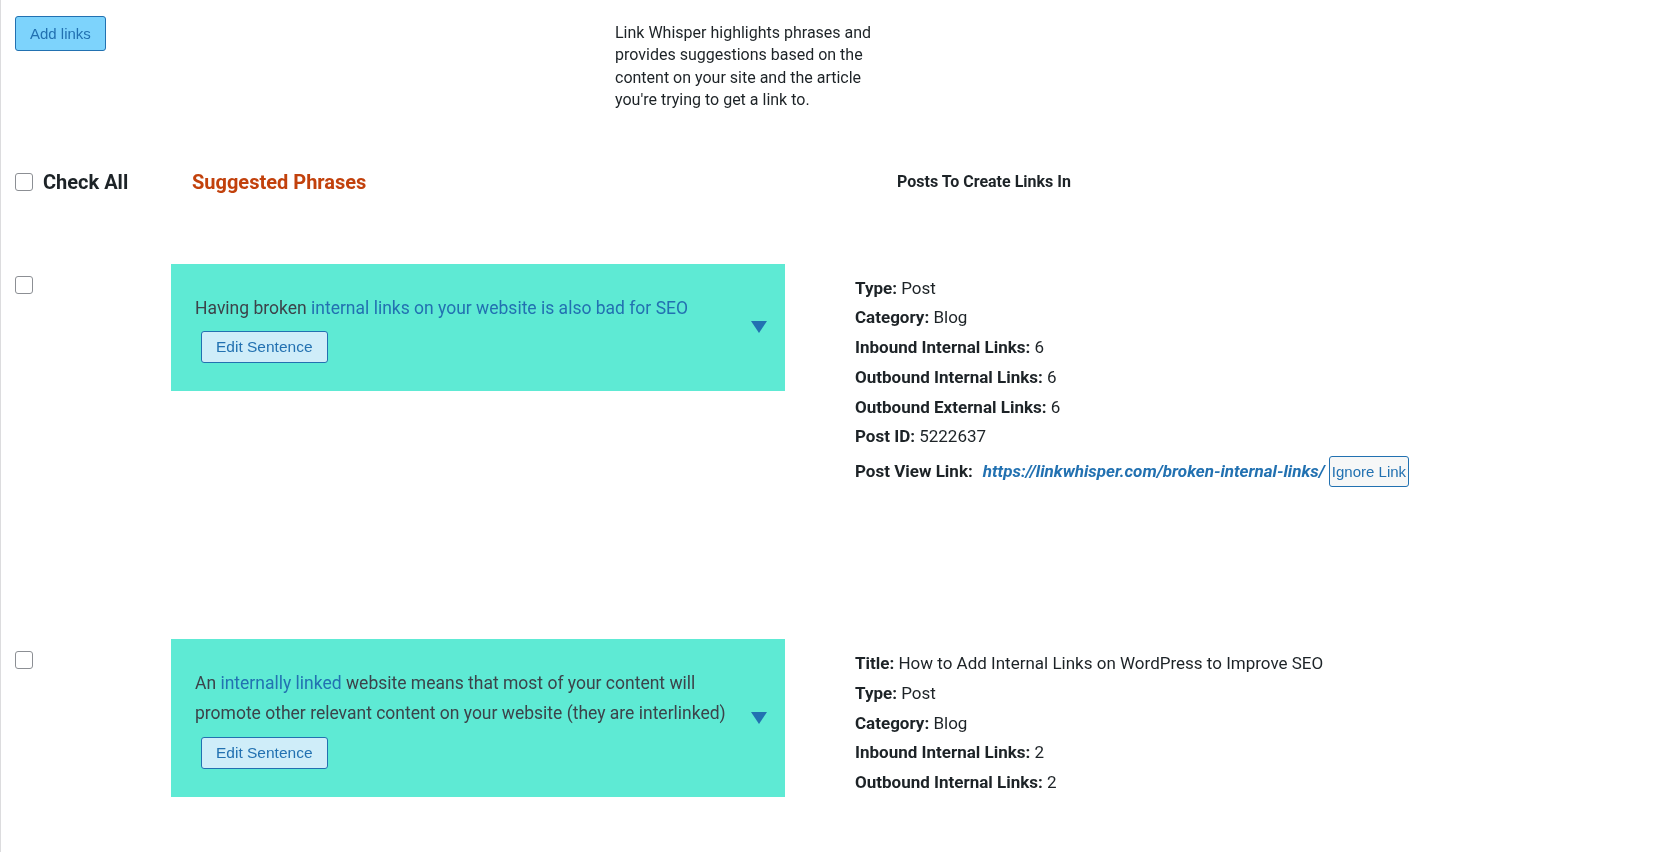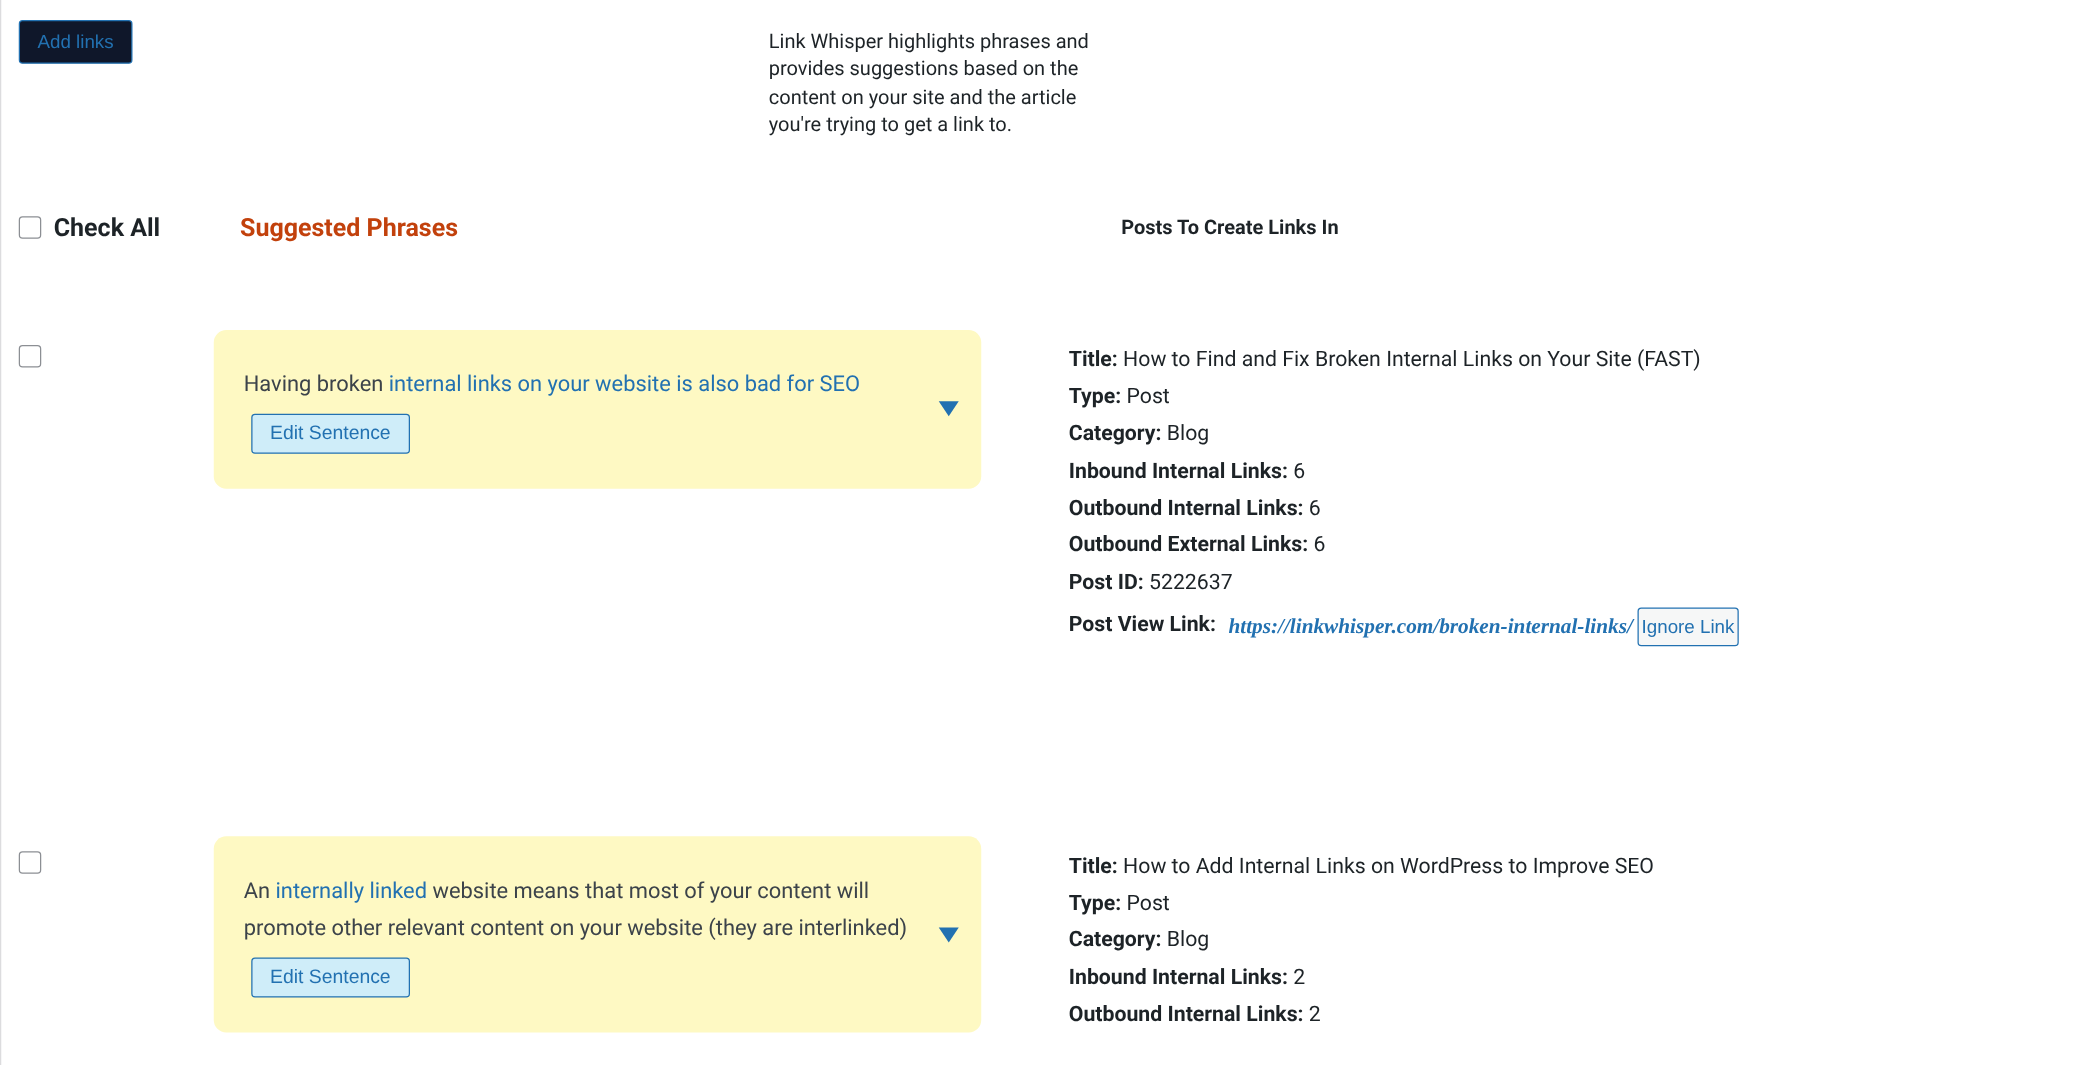--- a/index.html
+++ b/index.html
@@ -23,21 +23,21 @@
     padding: 4px 8px;
     font-size: 15px;
     color: #2c3338;
     width: 196px;
     height: 32px;
   }
   .add-links-btn {
     margin-top: 16px;
     border: 1px solid #2271b1;
     color: #2271b1;
-    background: #0f172a;
+    background: #7dd3fc;
     padding: 8px 14px;
     font-size: 15px;
     border-radius: 3px;
     cursor: pointer;
     font-weight: 500;
   }
   .help-text {
     color: #1d2327;
     font-size: 16px;
     line-height: 1.4;
@@ -62,22 +62,22 @@
   }
   .check-all-label { font-size: 20px; font-weight: 700; color:#1d2327; }
   .col-sugg-header { font-size: 20px; font-weight:700; color:#c2410c; width: 684px;}
   .col-posts-header { font-size: 16px; font-weight:700; color:#1d2327; }
   .rows { margin-top: 70px; }
   .row { display:flex; margin-bottom: 152px; }
   .row2 { margin-bottom: 0; }
   .rowchk-col { width: 156px; padding-top: 12px;}
   .sugg-col { width: 614px; }
   .sugg-card {
-    background: #fef9c3;
-    border-radius: 10px;
+    background: #5eead4;
+    border-radius: 0;
     padding: 30px 58px 28px 24px;
     position: relative;
     font-size: 17.5px;
     line-height: 1.7;
     color:#3c434a;
   }
   .sugg-text-dark { color:#3c434a; }
   .sugg-text-link { color:#2271b1; }
   .edit-sent-btn {
     display:inline-block;
@@ -107,21 +107,20 @@
   .meta b { font-weight:700; }
   .link-row { display:flex; align-items:center; flex-wrap:wrap; margin-top:4px;}
   .view-link {
     color:#2271b1;
     font-style: italic;
     font-weight: 700;
     font-size: 17px;
     margin-left: 10px;
     text-decoration:none;
     cursor:pointer;
-    font-family:Liberation Serif, serif;
   }
   .ignore-btn {
     border:1px solid #2271b1;
     color:#2271b1;
     background:#f6f7f7;
     padding: 6px 2px;
     border-radius:3px;
     font-size: 15px;
     margin-left: 4px;
     cursor:pointer;
@@ -160,21 +159,20 @@
         <div class="sugg-card">
           <span>
             <span class="sugg-text-dark">Having broken </span><span class="sugg-text-link">internal links on your website is also bad for SEO</span><span class="sugg-text-dark"></span>
           </span>
           <button class="edit-sent-btn">Edit Sentence</button>
           <div class="caret-down"></div>
         </div>
       </div>
       <div class="post-col">
         <div class="meta">
-          <div><b>Title: </b><span>How to Find and Fix Broken Internal Links on Your Site (FAST)</span></div>
           <div><b>Type: </b><span>Post</span></div>
           <div><b>Category: </b><span>Blog</span></div>
           <div><b>Inbound Internal Links: </b><span>6</span></div>
           <div><b>Outbound Internal Links: </b><span>6</span></div>
           <div><b>Outbound External Links: </b><span>6</span></div>
           <div><b>Post ID: </b><span>5222637</span></div>
           <div class="link-row">
             <b>Post View Link: </b>
             <a class="view-link">https://linkwhisper.com/broken-internal-links/</a>
             <button class="ignore-btn">Ignore Link</button>

